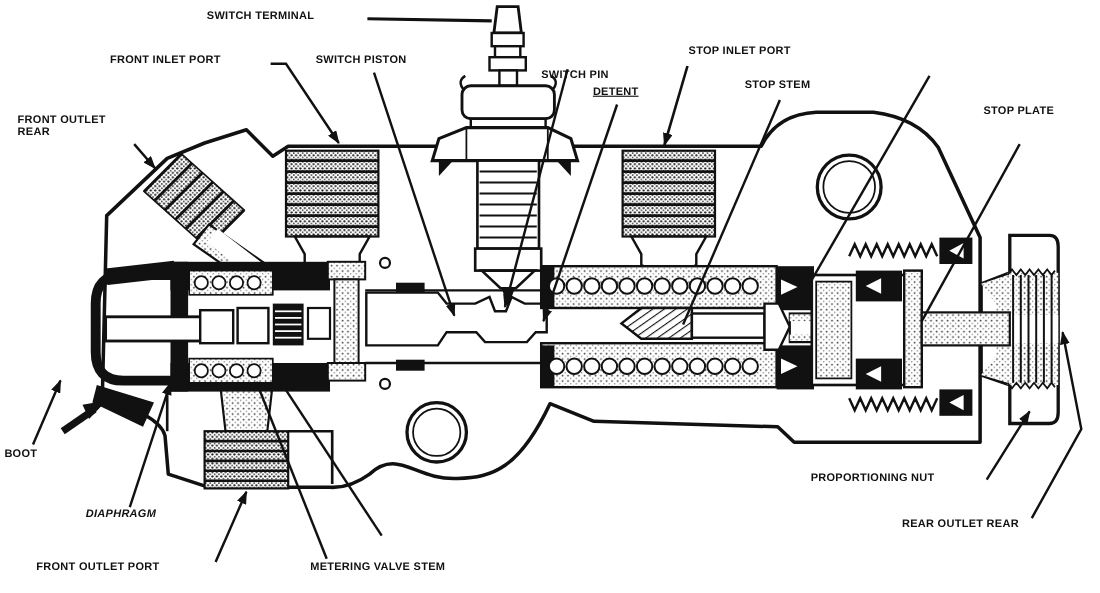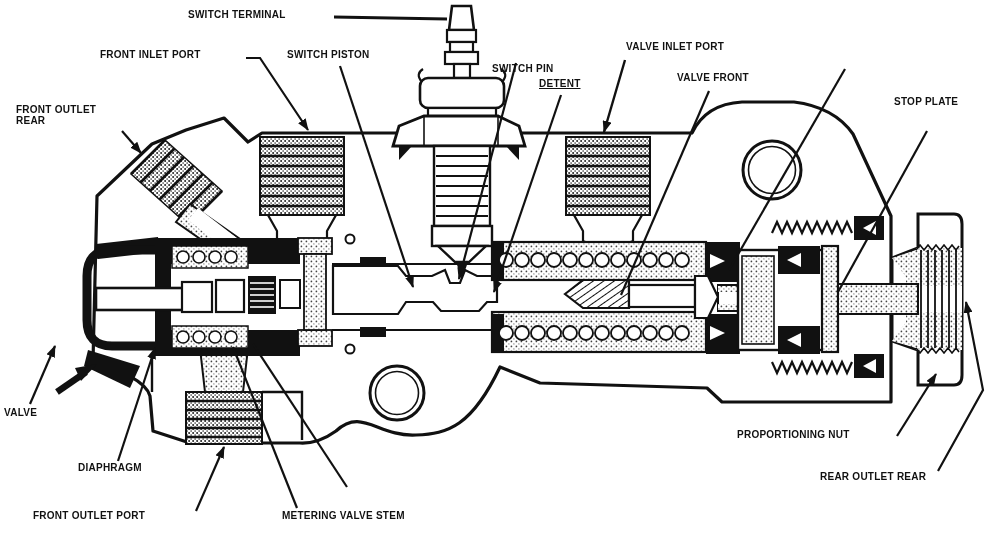--- a/index.html
+++ b/index.html
@@ -316,23 +316,23 @@
   <polygon points="97,364 81,381 75,368" fill="#111"></polygon>
 </svg>
 
 <div class="lbl" style="left:16px;top:104px;">FRONT OUTLET
 REAR</div>
 <div class="lbl" style="left:100px;top:49px;">FRONT INLET PORT</div>
 <div class="lbl" style="left:188px;top:9px;">SWITCH TERMINAL</div>
 <div class="lbl" style="left:287px;top:49px;">SWITCH PISTON</div>
 <div class="lbl" style="left:492px;top:44px;margin-top:19px;">SWITCH PIN</div>
 <div class="lbl" style="left:539px;top:78px;text-decoration:underline;">DETENT</div>
-<div class="lbl" style="left:626px;top:41px;">VALVE INLET PORT</div>
-<div class="lbl" style="left:677px;top:72px;">VALVE FRONT</div>
+<div class="lbl" style="left:626px;top:41px;">STOP INLET PORT</div>
+<div class="lbl" style="left:677px;top:72px;">STOP STEM</div>
 <div class="lbl" style="left:894px;top:96px;text-align:right;">STOP PLATE</div>
-<div class="lbl" style="left:4px;top:407px;">VALVE</div>
-<div class="lbl" style="left:78px;top:462px;">DIAPHRAGM</div>
+<div class="lbl" style="left:4px;top:407px;">BOOT</div>
+<div class="lbl" style="left:78px;top:462px;font-style:italic;">DIAPHRAGM</div>
 <div class="lbl" style="left:33px;top:510px;">FRONT OUTLET PORT</div>
 <div class="lbl" style="left:282px;top:510px;">METERING VALVE STEM</div>
 <div class="lbl" style="left:737px;top:429px;">PROPORTIONING NUT</div>
 <div class="lbl" style="left:820px;top:471px;">REAR OUTLET REAR</div>
 
 </div>
 
 </body></html>

